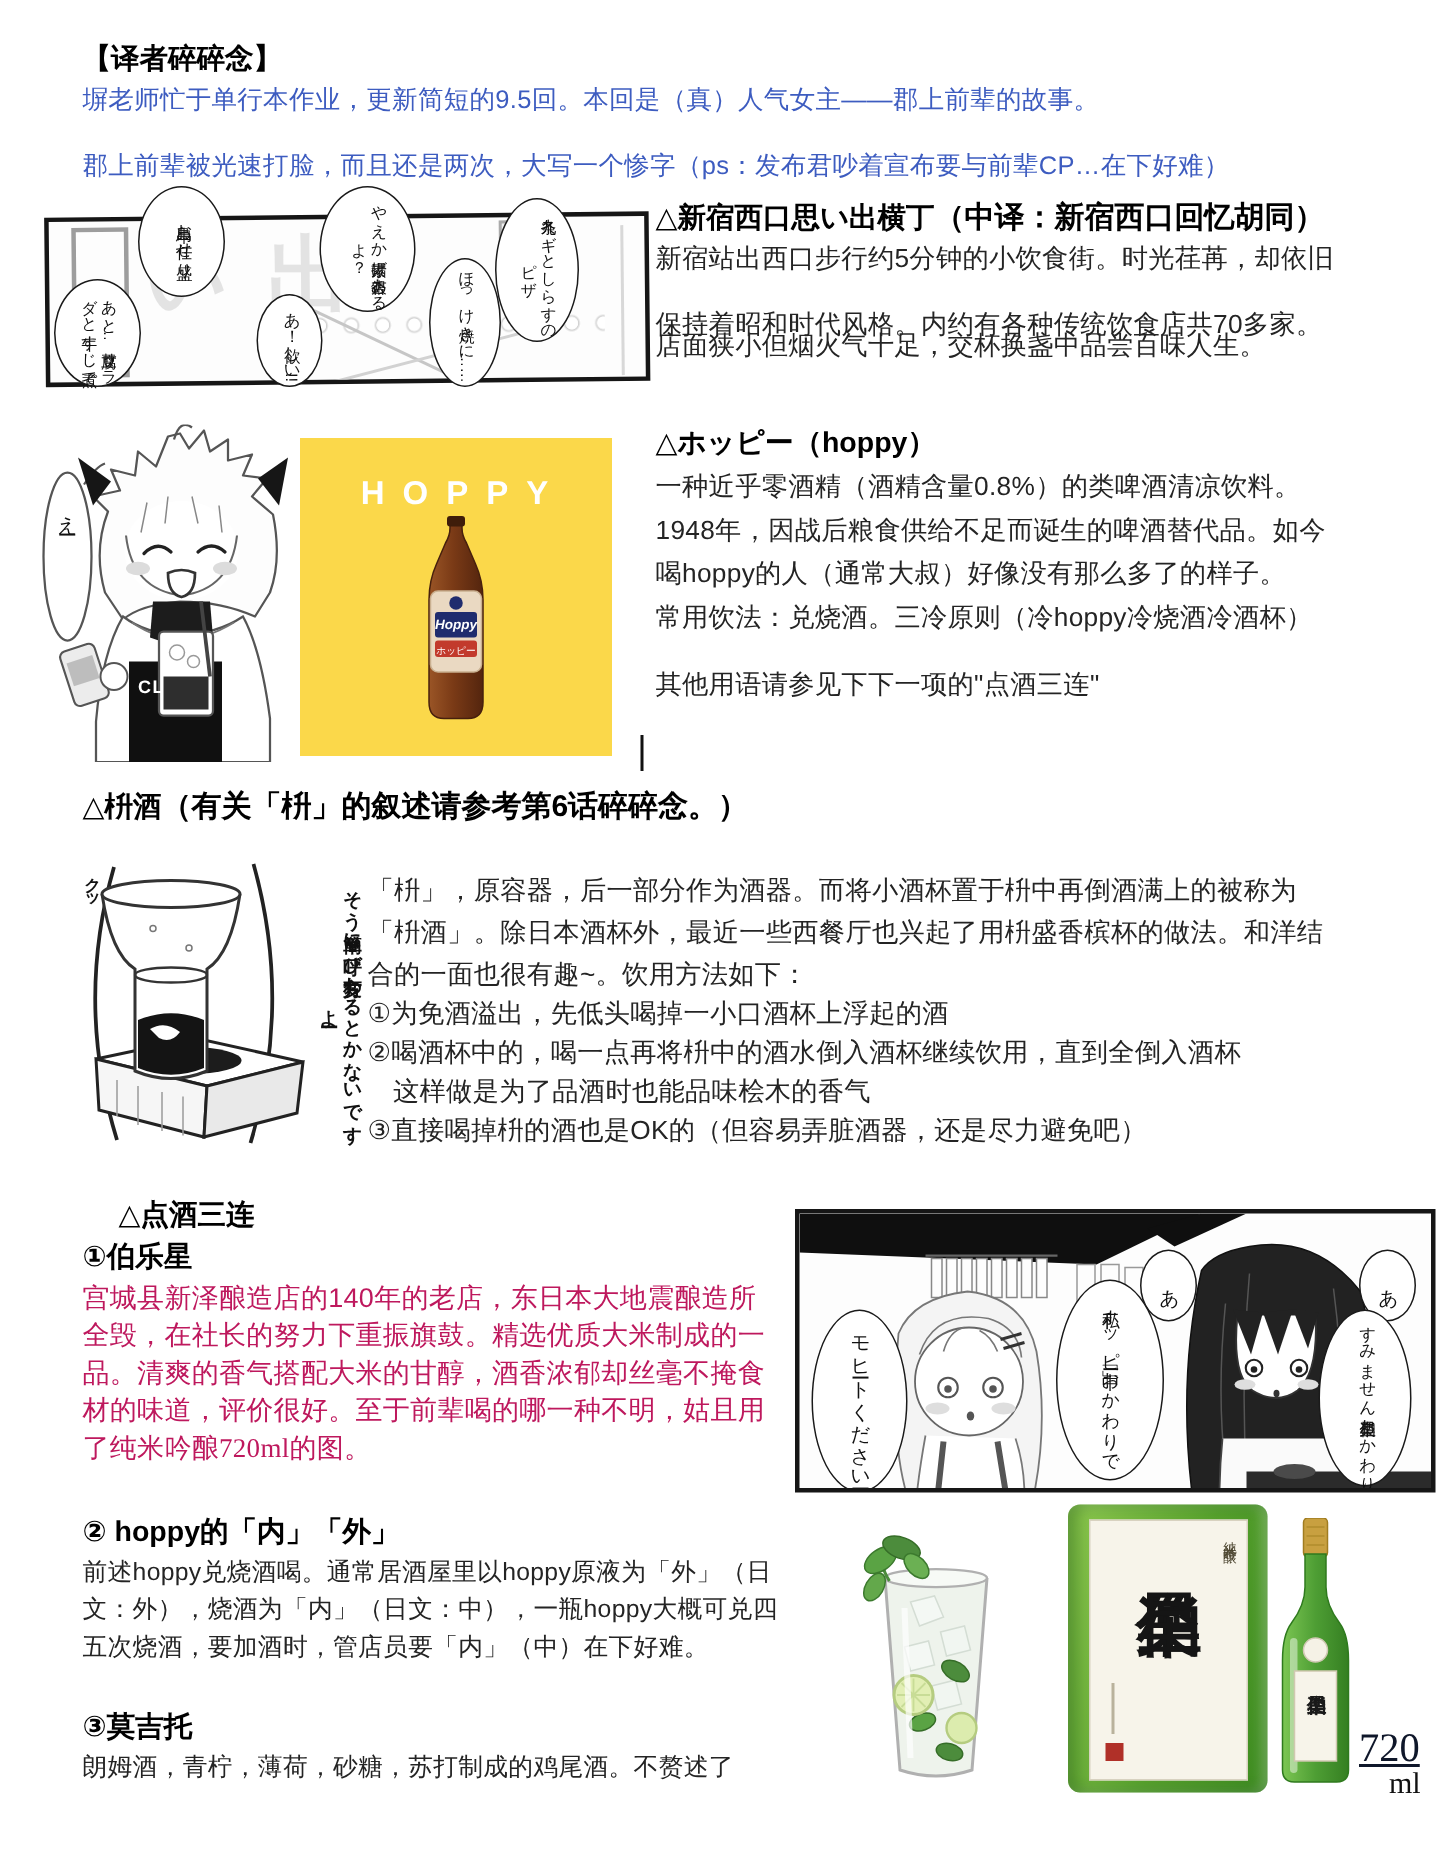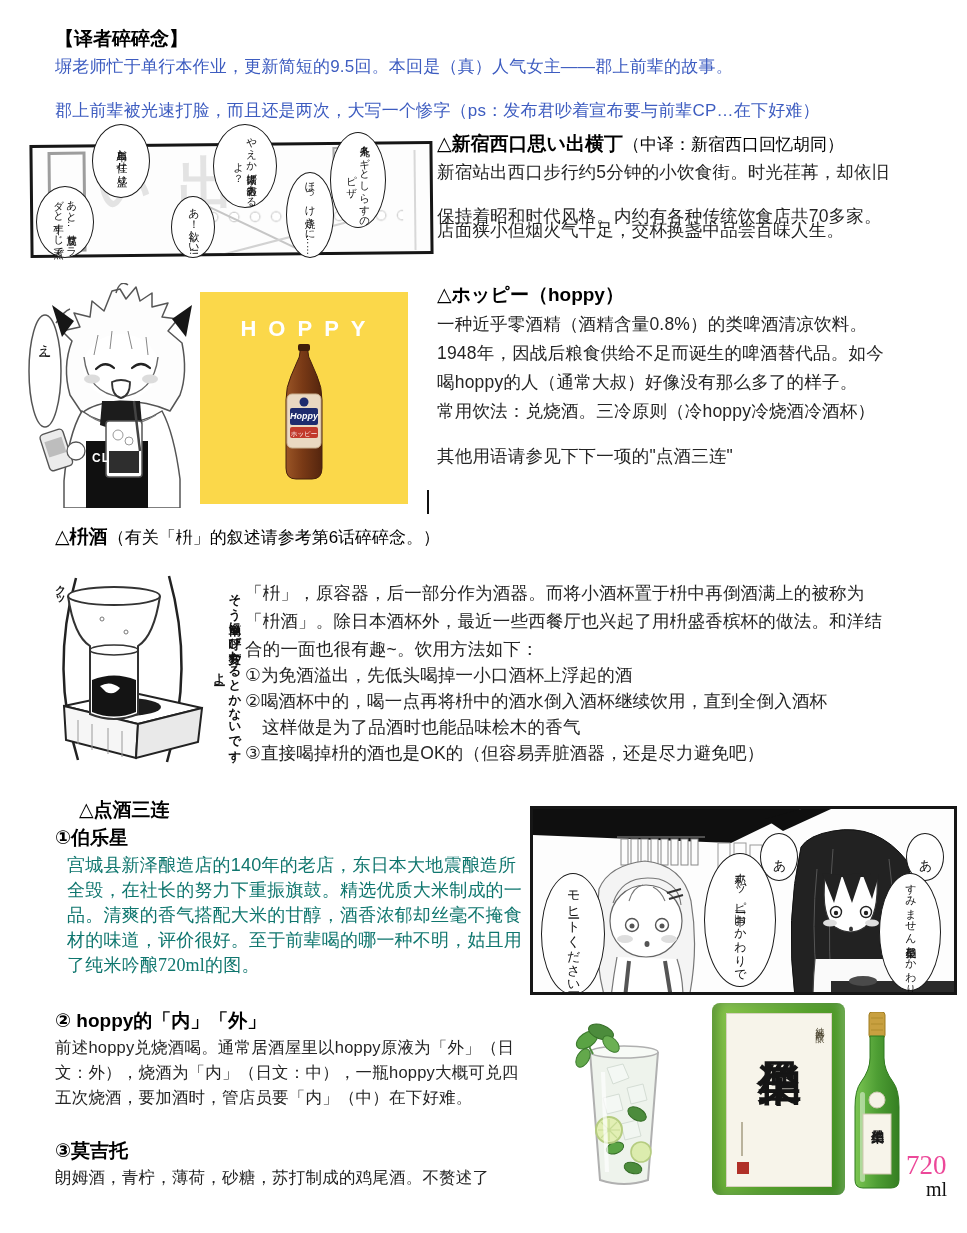--- a/index.html
+++ b/index.html
@@ -1,22 +1,22 @@
 <!DOCTYPE html>
 <html><head>
 <meta charset="utf-8">
 <style>
   html,body{margin:0;padding:0;background:#fff;}
   #page{position:relative;width:967px;height:1233px;background:#fff;overflow:hidden;
         font-family:"Liberation Sans","DejaVu Sans",sans-serif;color:#242424;}
   .abs{position:absolute;}
   .h{font-size:19px;font-weight:bold;color:#000000;white-space:nowrap;}
-  .h .rest-normal{font-weight:normal;font-size:17px;}
+  .h .rest-normal{font-weight:bold;font-size:20px;}
   .t{font-size:17.5px;color:#242424;white-space:nowrap;letter-spacing:0.2px;}
-  .t2{font-size:18px;color:#0f766e;white-space:nowrap;letter-spacing:0.2px;margin-left:12px;}
+  .t2{font-size:18px;color:#be185d;white-space:nowrap;letter-spacing:0.2px;}
   .t3{font-size:16.5px;color:#242424;white-space:nowrap;letter-spacing:0.2px;}
   .blue{font-size:17px;white-space:nowrap;color:#3d5cc0;letter-spacing:0.2px;}
   .bubble{position:absolute;background:#fff;border:1.6px solid #1a1a1a;border-radius:50%;
           display:flex;align-items:center;justify-content:center;box-sizing:border-box;}
   .vtxt{writing-mode:vertical-rl;text-orientation:mixed;line-height:1.25;color:#111;
         text-align:center;font-weight:500;}
   .panel-frame{position:absolute;background:#fdfdfd;border:3px solid #161616;box-sizing:border-box;}
   .cursor{position:absolute;width:2px;height:24px;background:#111;}
   .serif{font-family:"Liberation Serif","DejaVu Serif",serif;}
 </style>
@@ -308,16 +308,16 @@
       <rect x="18" y="0" width="16" height="26" rx="3" fill="#c8a040" stroke="#a07c20"></rect>
       <path d="M20,6 h12 M20,12 h12 M20,18 h12" stroke="#b08c2c" stroke-width="1"></path>
       <path d="M19,24 L19,46 Q19,58 10,70 Q4,78 4,95 L4,168 Q4,176 12,176 L40,176 Q48,176 48,168 L48,95 Q48,78 42,70 Q33,58 33,46 L33,24 Z" fill="url(#gb)" stroke="#2f7a1e" stroke-width="1"></path>
       <rect x="9" y="80" width="5" height="90" rx="2.5" fill="#ffffff" opacity="0.45"></rect>
       <circle cx="26" cy="88" r="8" fill="#f5f2e6" stroke="#cfc8b2"></circle>
       <rect x="12" y="102" width="28" height="60" fill="#f7f4ea" stroke="#d0c8b0"></rect>
     </svg>
     <div class="abs vtxt serif" style="left:18px;top:108px;font-size:13px;font-weight:bold;color:#1a1a1a;">伯楽星</div>
   </div>
 
-  <div class="abs serif" style="left:906px;top:1150px;font-size:27px;color:#ec4899;">720</div>
+  <div class="abs serif" style="left:906px;top:1150px;font-size:27px;color:#0f172a;text-decoration:underline;">720</div>
   <div class="abs serif" style="left:926px;top:1178px;font-size:20px;color:#111;">ml</div>
 
 </div>
 
 </body></html>

